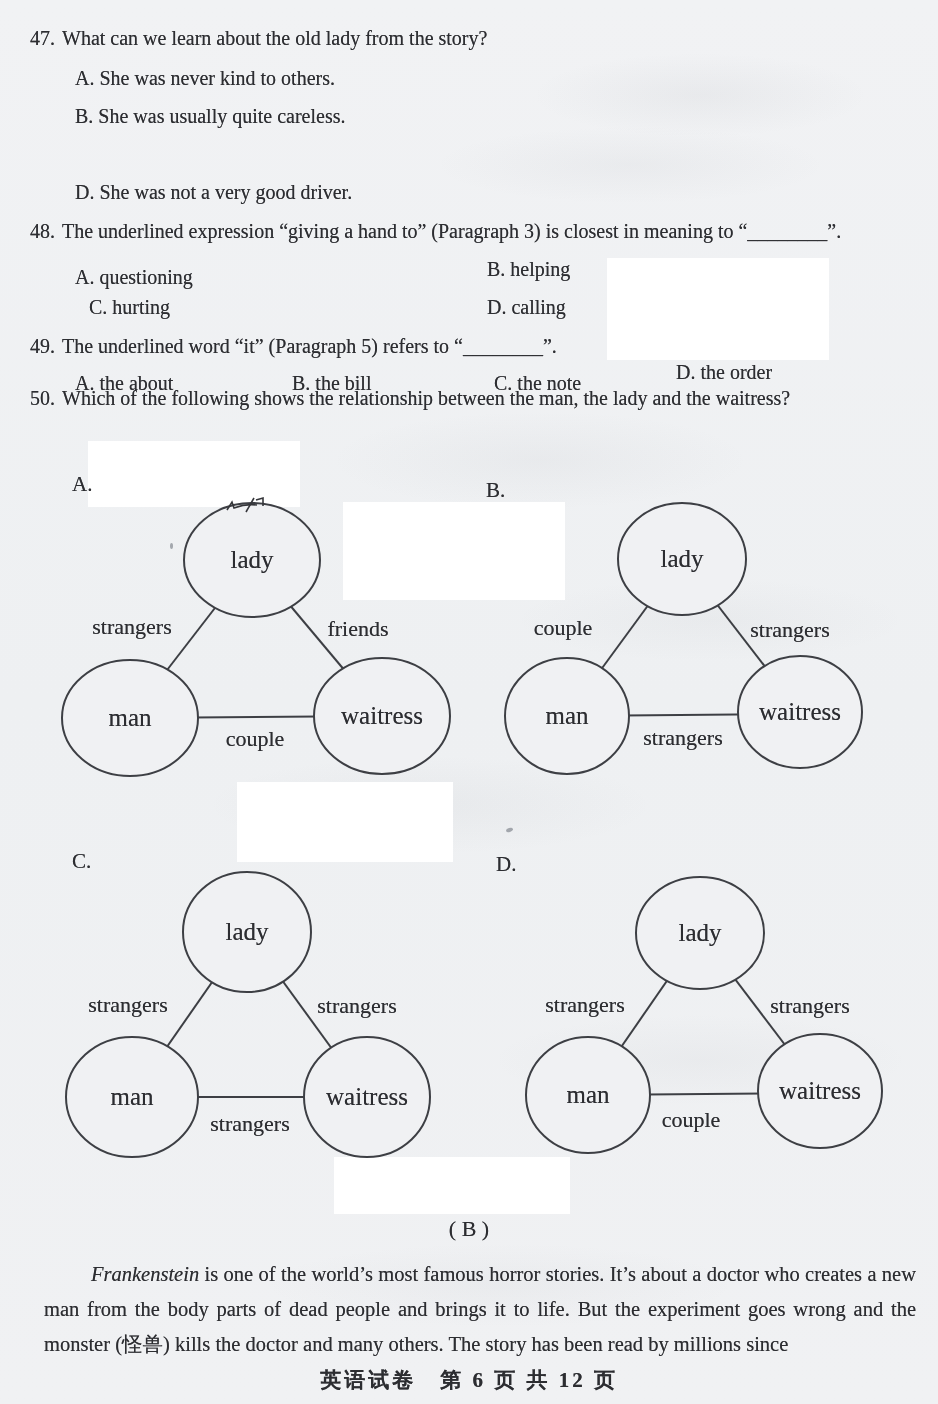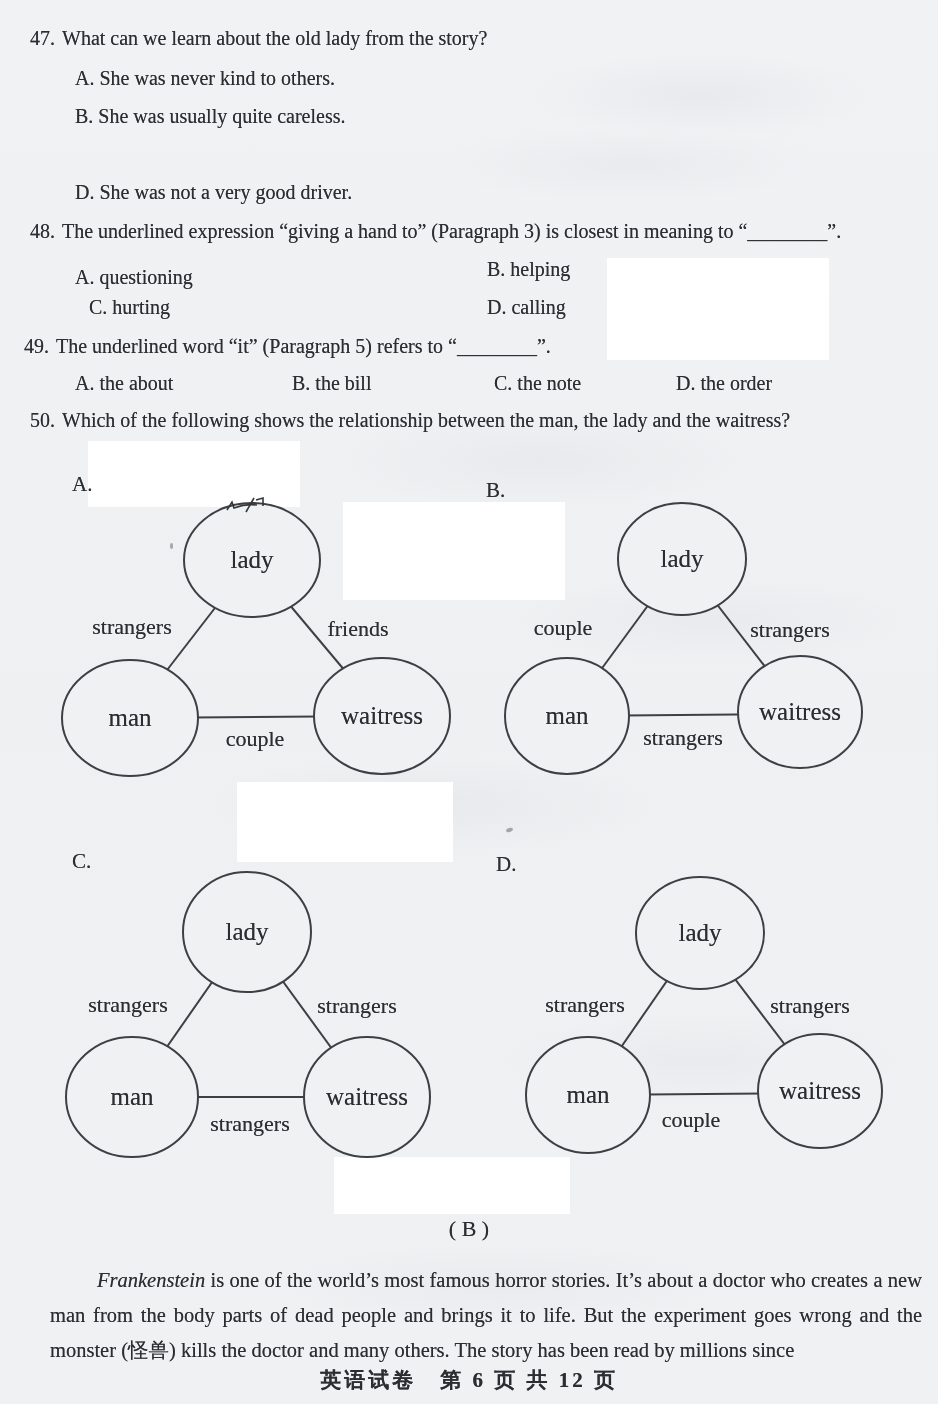--- a/index.html
+++ b/index.html
@@ -26,21 +26,21 @@
   .whiteout{position:absolute;background:#ffffff;z-index:3;}
   svg.diagram{position:absolute;z-index:4;overflow:visible;}
   .diagram .node-shape{fill:#f0f1f3;stroke:#3d3f44;stroke-width:2;}
   .diagram .edge{stroke:#3d3f44;stroke-width:2;}
   .diagram text{font-family:"Liberation Serif","DejaVu Serif",serif;fill:#2c2d31;}
   .diagram .node-label{font-size:25px;text-anchor:middle;}
   .diagram .edge-label{font-size:22px;text-anchor:middle;}
   .letter{position:absolute;font-size:21px;z-index:4;}
   .heading-b{position:absolute;left:0;top:1216px;width:938px;text-align:center;font-size:22px;z-index:2;}
   .para{position:absolute;left:36px;top:1249px;width:872px;font-size:20.5px;line-height:35px;
-        text-align:justify;text-indent:47px;z-index:2;margin:14px;}
+        text-align:justify;text-indent:47px;z-index:2;margin:8px;}
   .footer{position:absolute;left:0;top:1366px;width:938px;text-align:center;font-size:21px;
           font-weight:bold;letter-spacing:3px;z-index:2;}
   .speck{position:absolute;background:rgba(90,95,105,.5);border-radius:50%;z-index:5;}
   .scribble{stroke:#35363a;stroke-width:1.6;fill:none;}
 </style>
 </head>
 <body>
 
 <div class="page">
 
@@ -54,27 +54,27 @@
   <div class="line" style="left:75px;top:67px;">A. She was never kind to others.</div>
   <div class="line" style="left:75px;top:105px;">B. She was usually quite careless.</div>
   <div class="line" style="left:75px;top:181px;">D. She was not a very good driver.</div>
 
   <div class="line" style="left:30px;top:220px;"><span class="qnum">48.</span><span>The underlined expression “giving a hand to” (Paragraph 3) is closest in meaning to “________”.</span></div>
   <div class="line" style="left:75px;top:266px;">A. questioning</div>
   <div class="line" style="left:487px;top:258px;">B. helping</div>
   <div class="line" style="left:73px;top:296px;margin-left:16px;">C. hurting</div>
   <div class="line" style="left:487px;top:296px;">D. calling</div>
 
-  <div class="line" style="left:24px;top:335px;"><span class="qnum">49.</span><span>The underlined word “it” (Paragraph 5) refers to “________”.</span></div>
+  <div class="line" style="left:30px;top:335px;"><span class="qnum">49.</span><span>The underlined word “it” (Paragraph 5) refers to “________”.</span></div>
   <div class="line" style="left:75px;top:372px;">A. the about</div>
   <div class="line" style="left:292px;top:372px;">B. the bill</div>
   <div class="line" style="left:494px;top:372px;">C. the note</div>
-  <div class="line" style="left:676px;top:372px;text-align:center;">D. the order</div>
+  <div class="line" style="left:676px;top:361px;text-align:center;">D. the order</div>
 
-  <div class="line" style="left:30px;top:409px;"><span class="qnum">50.</span><span>Which of the following shows the relationship between the man, the lady and the waitress?</span></div>
+  <div class="line" style="left:30px;top:387px;"><span class="qnum">50.</span><span>Which of the following shows the relationship between the man, the lady and the waitress?</span></div>
 
   <div class="letter" style="left:72px;top:472px;">A.</div>
   <div class="letter" style="left:486px;top:478px;">B.</div>
   <div class="letter" style="left:72px;top:849px;">C.</div>
   <div class="letter" style="left:496px;top:852px;">D.</div>
 
   <svg class="diagram" style="left:0;top:430px;" width="470" height="365" viewBox="0 0 470 365">
     <line class="edge" x1="252" y1="130" x2="130" y2="288"></line>
     <line class="edge" x1="252" y1="130" x2="382" y2="285"></line>
     <line class="edge" x1="130" y1="288" x2="382" y2="286"></line>

